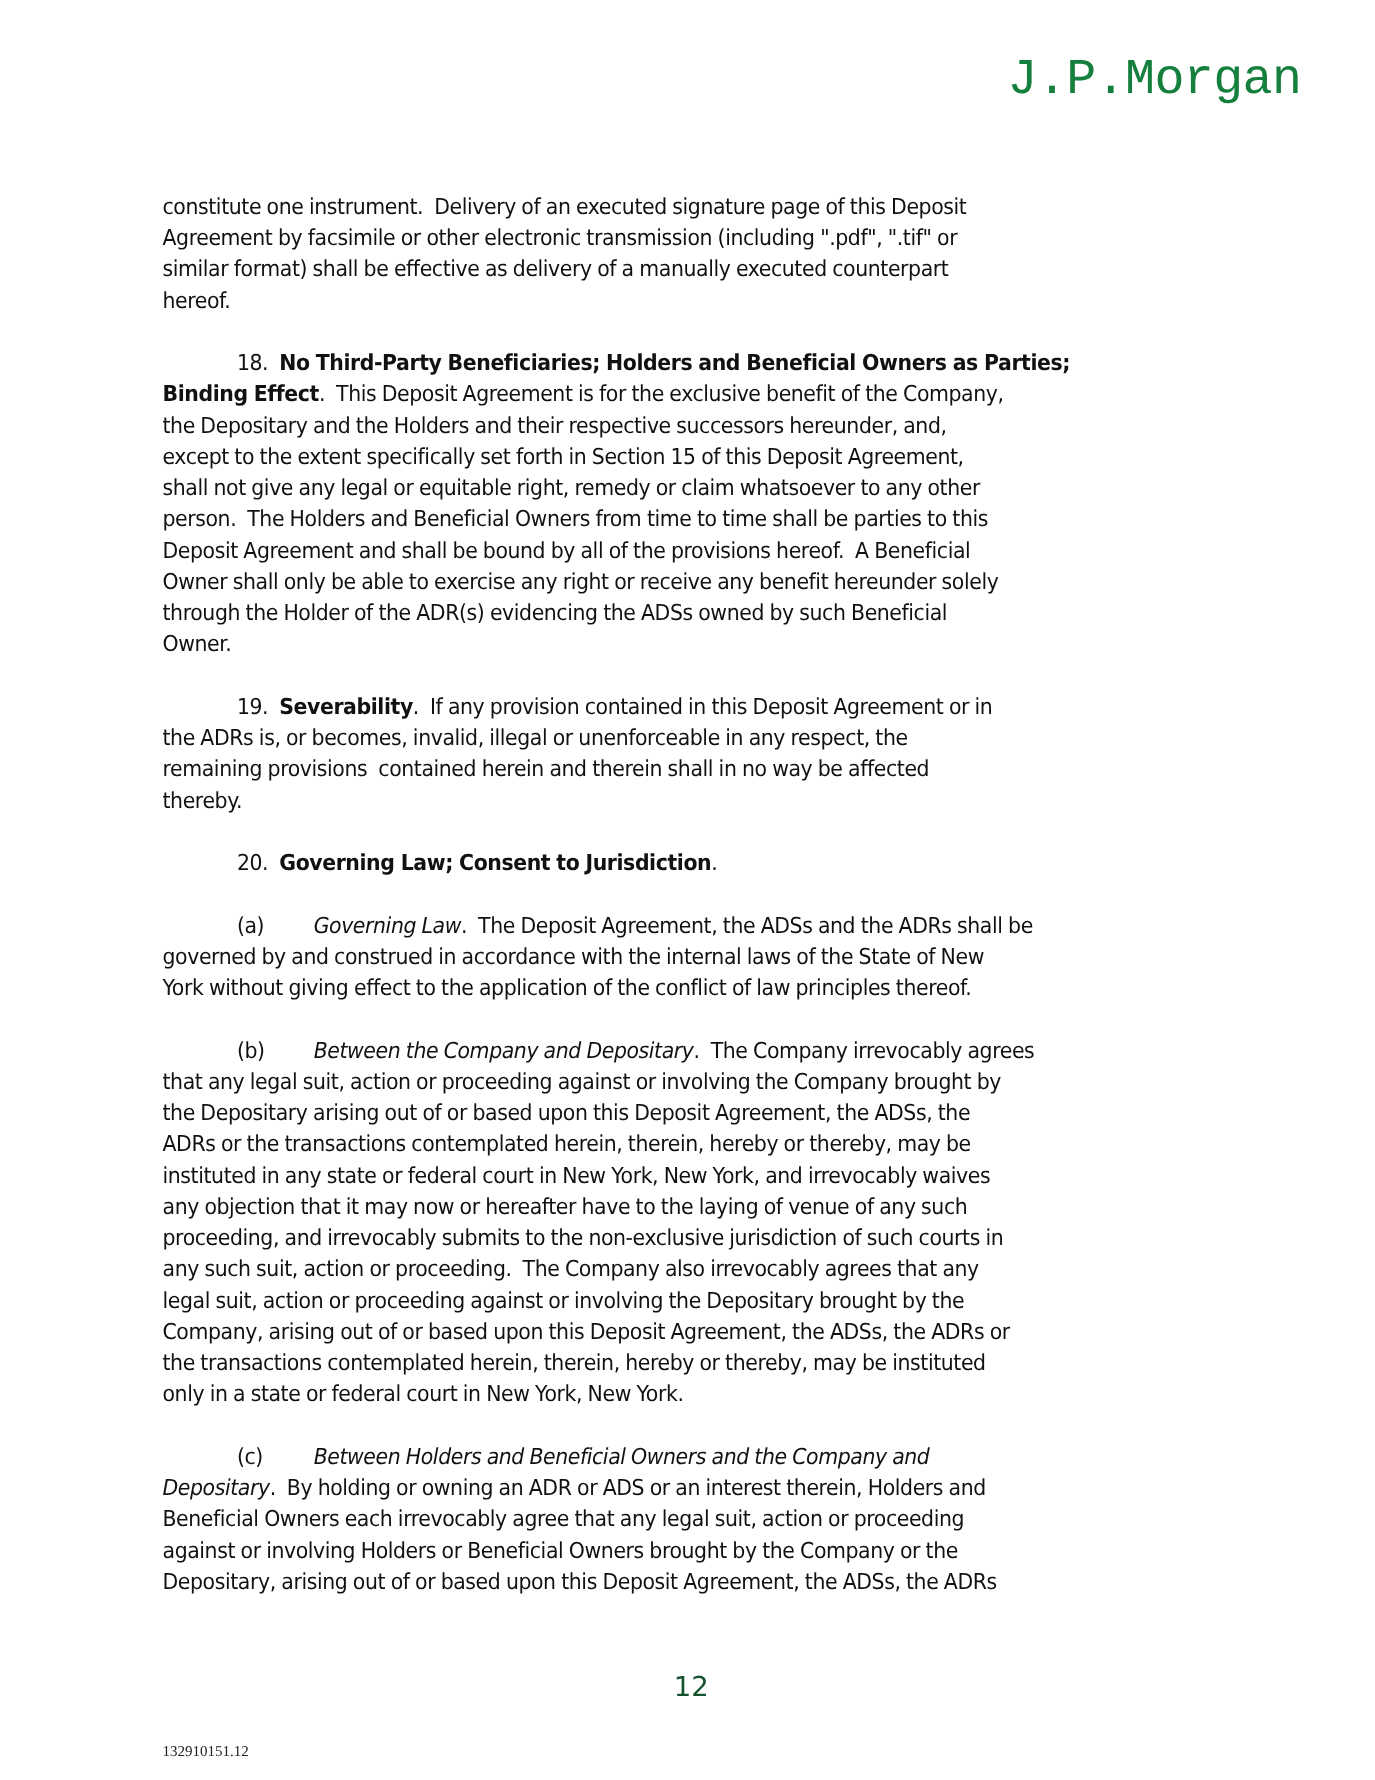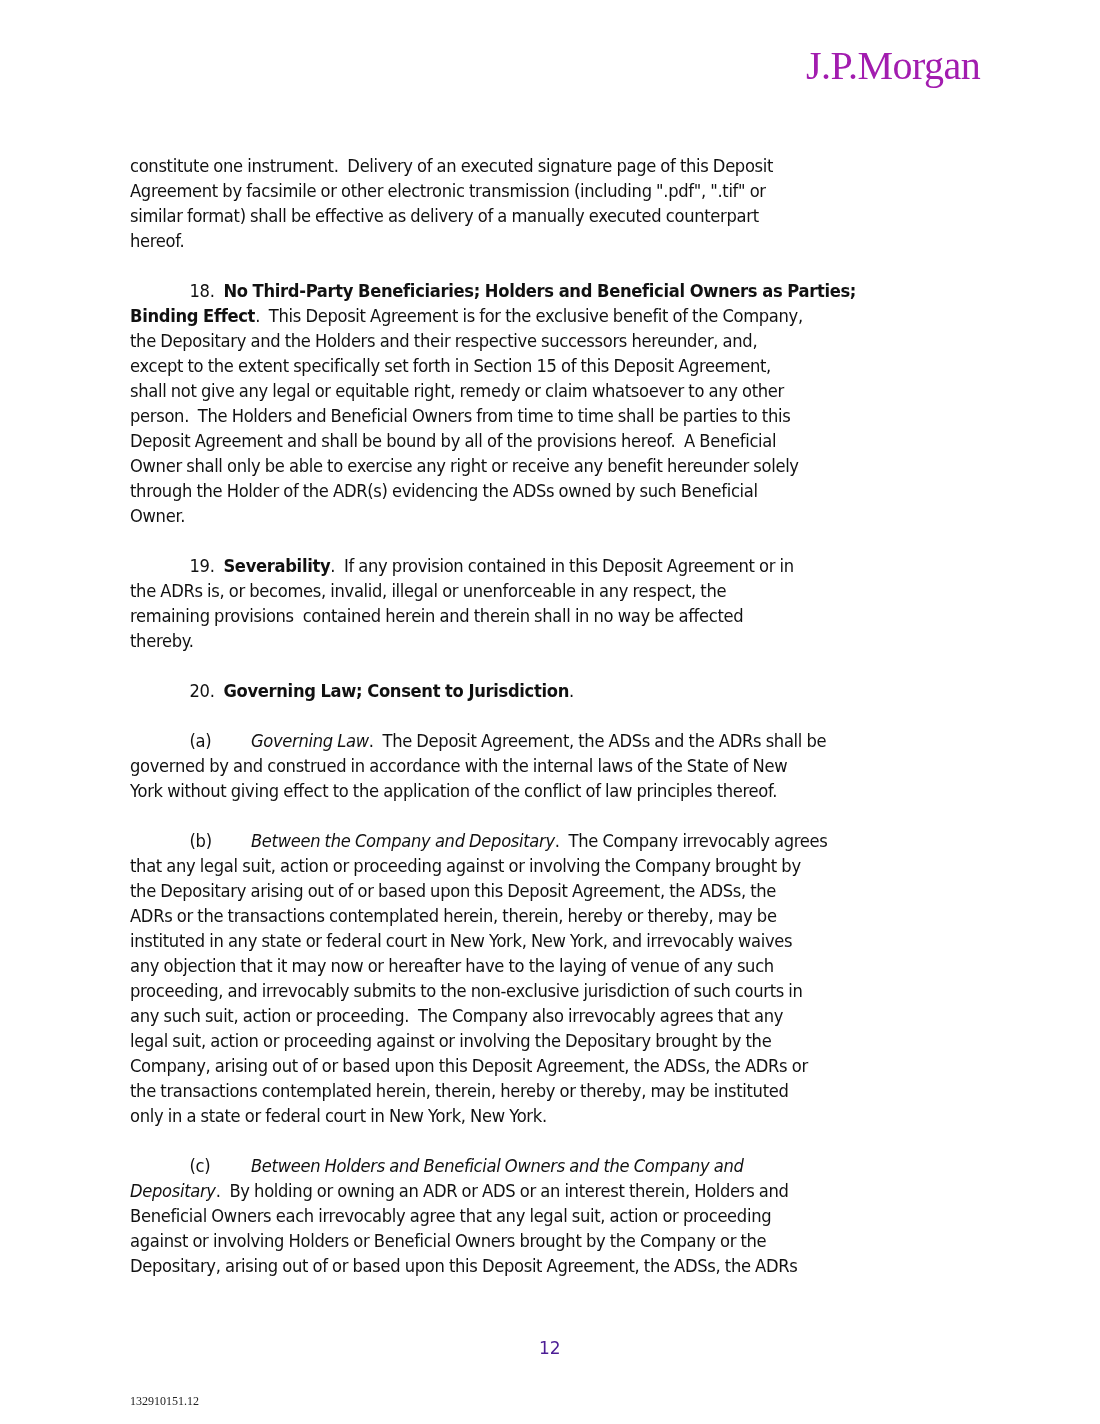--- a/index.html
+++ b/index.html
@@ -52,37 +52,37 @@
       display: inline-block;
       width: 66px;
     }
     b { font-weight: bold; }
     i { font-style: italic; }
     .page-number {
       position: absolute;
       top: 1338px;
       left: 539px;
       font-family: "DejaVu Sans", sans-serif;
-      font-size: 17px;
-      color: #4c1d95;
+      font-size: 22px;
+      color: #14532d;
     }
     .doc-id {
       position: absolute;
       top: 1362px;
       left: 130px;
       font-family: "Liberation Serif", serif;
       font-size: 12px;
       color: #222;
       margin-top: 32px;
     }
   </style>
 </head>
 <body>
 
-<div class="logo" style="color: #a21caf;">J.P.Morgan</div>
+<div class="logo" style="color: #15803d; font-family: Liberation Mono, monospace;">J.P.Morgan</div>
 
 <div class="body-text">
 
   <div class="para">
     <span class="line">constitute one instrument.  Delivery of an executed signature page of this Deposit</span>
     <span class="line">Agreement by facsimile or other electronic transmission (including ".pdf", ".tif" or</span>
     <span class="line">similar format) shall be effective as delivery of a manually executed counterpart</span>
     <span class="line">hereof.</span>
   </div>
 

